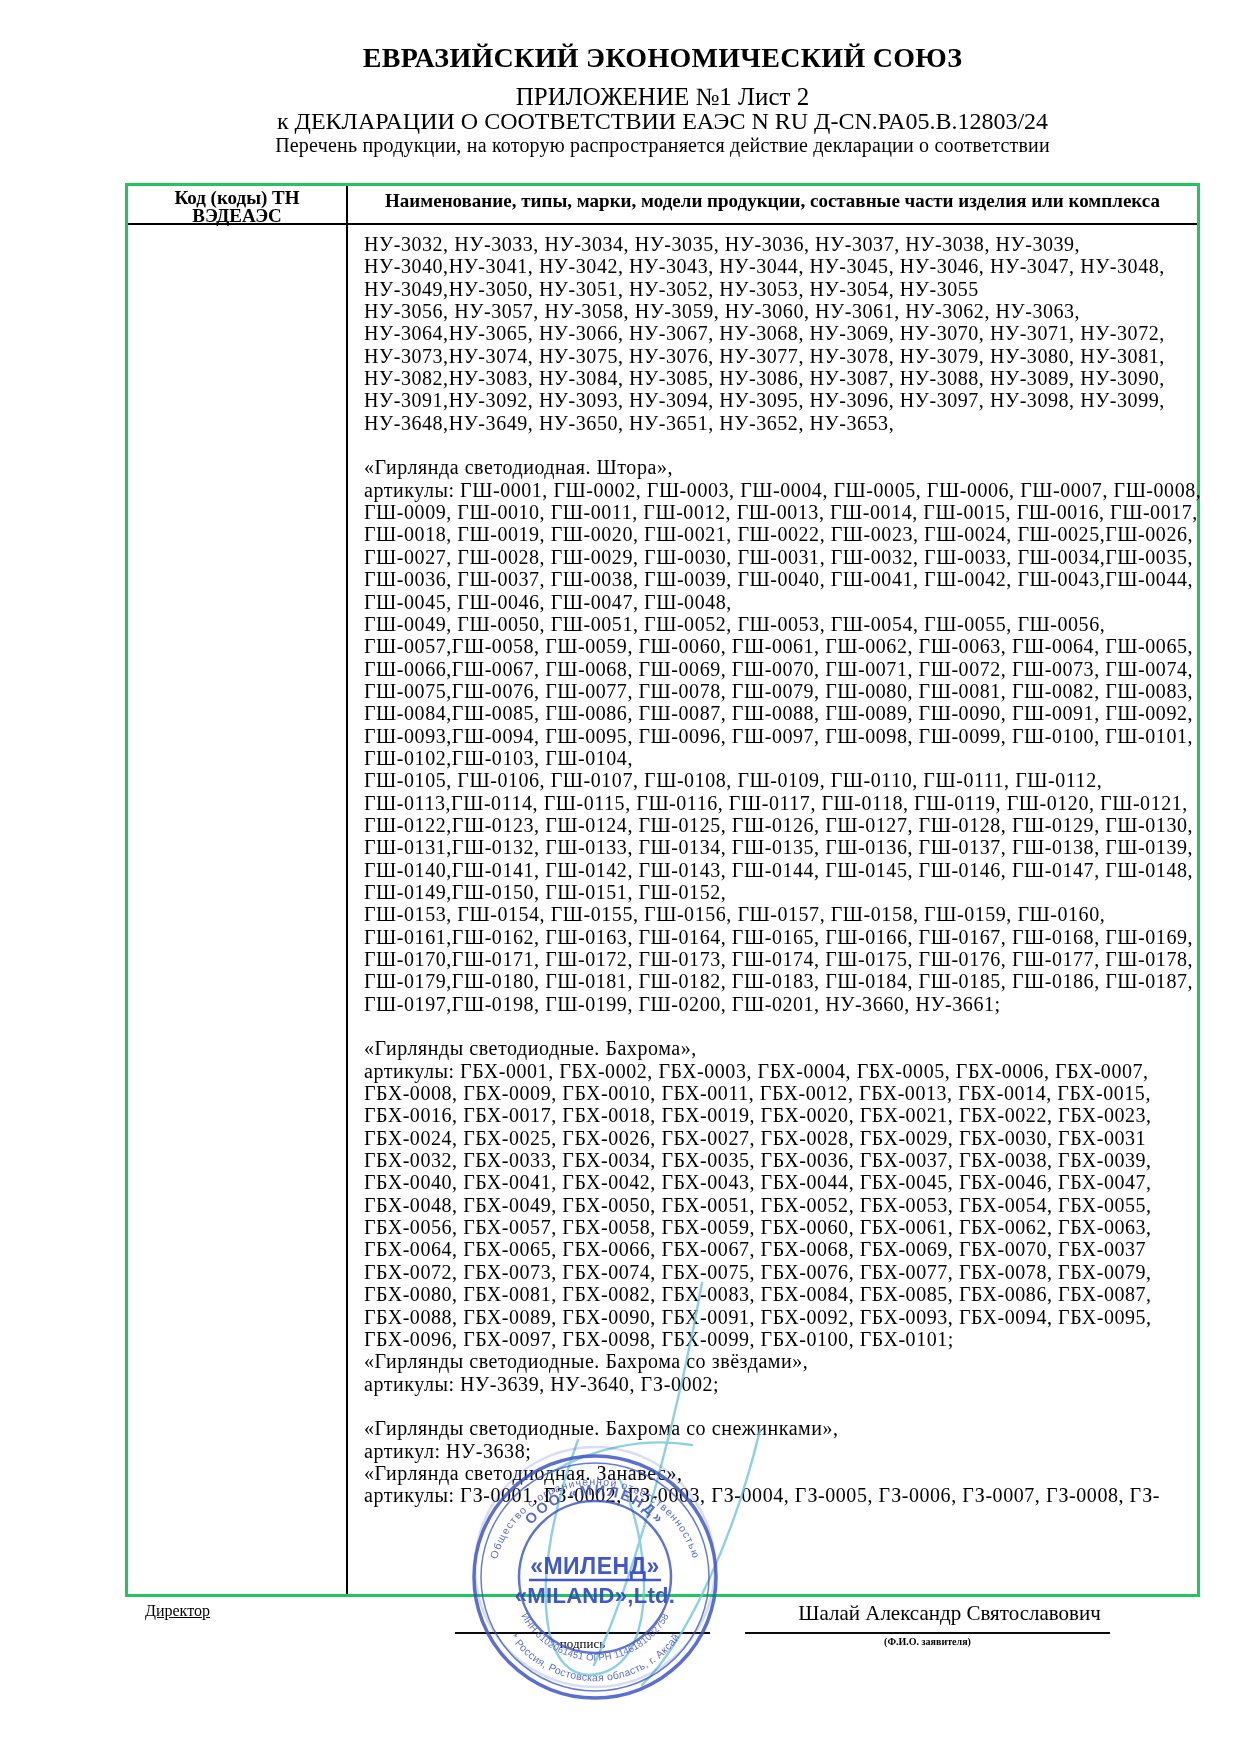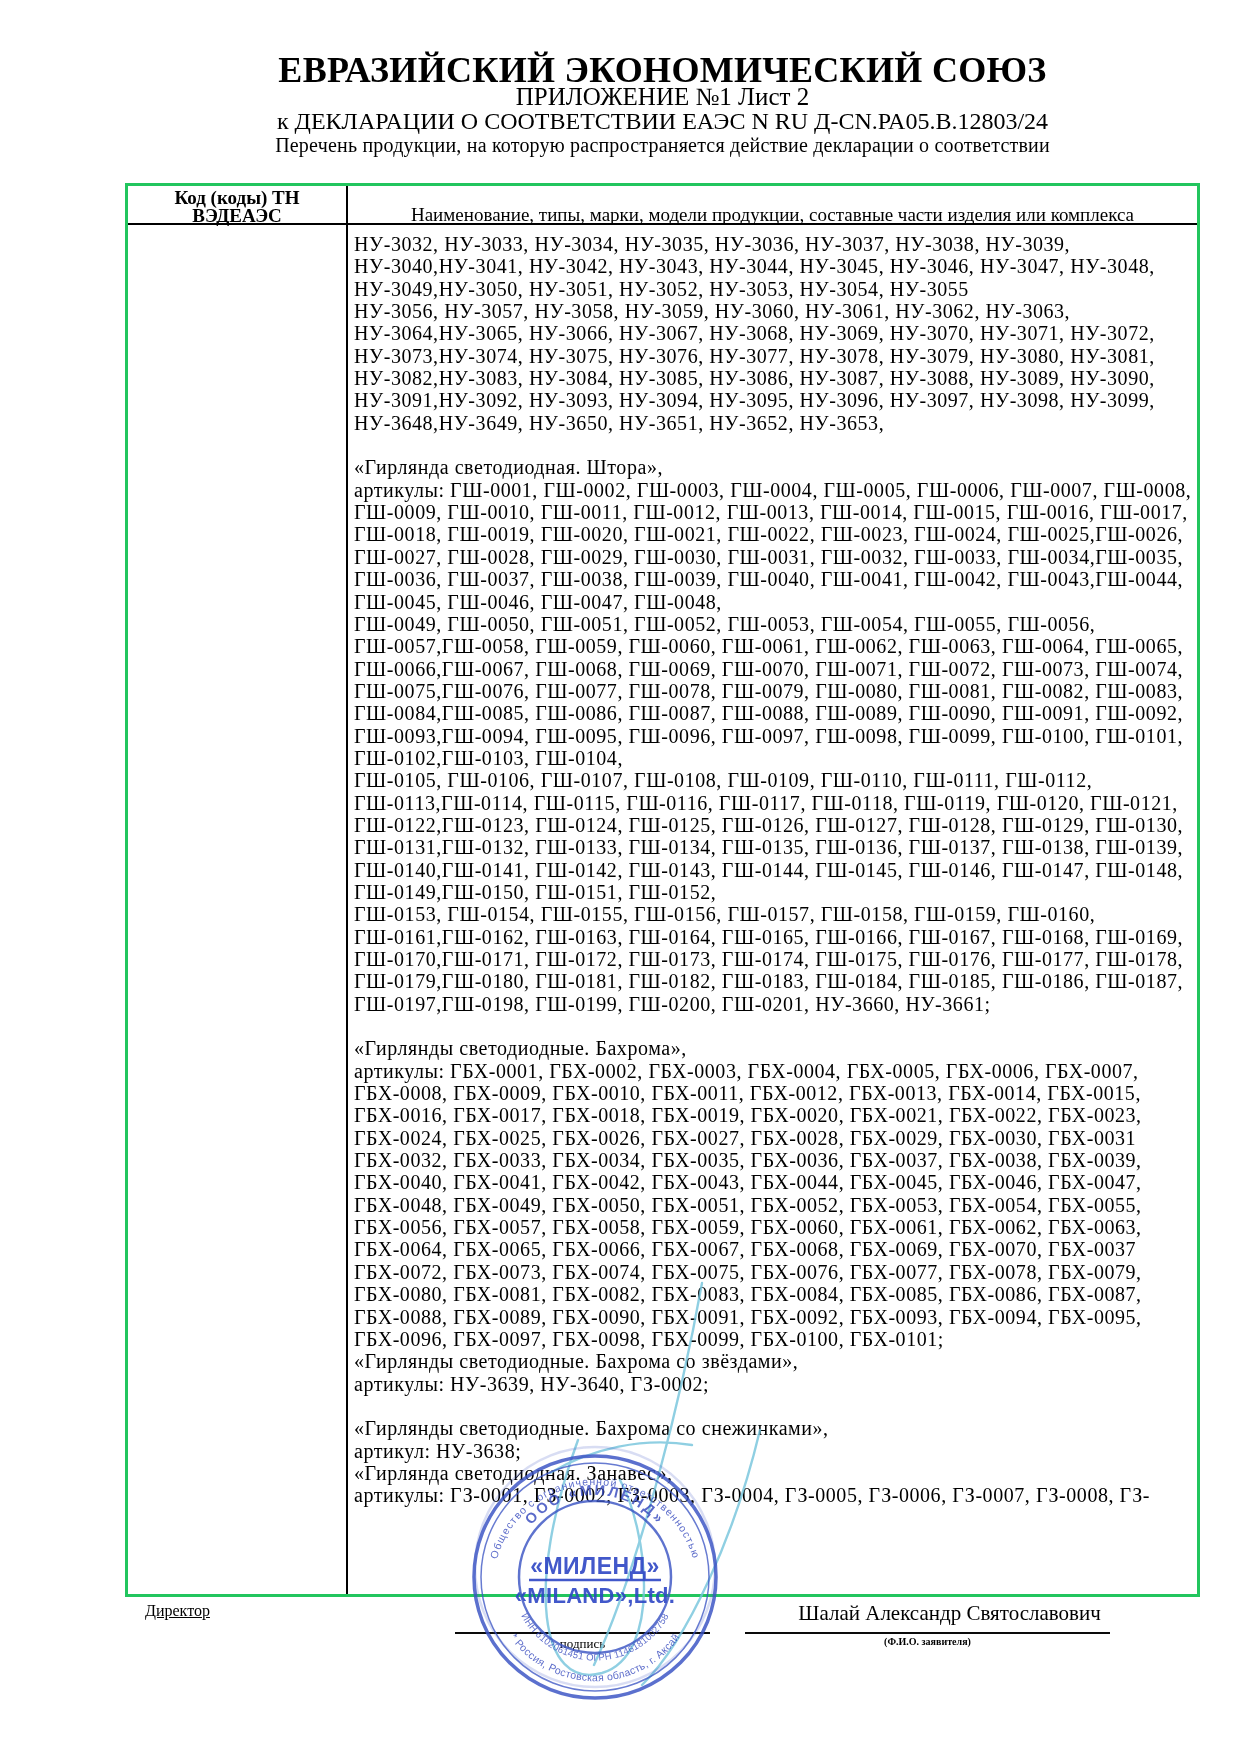--- a/index.html
+++ b/index.html
@@ -2,38 +2,38 @@
 <html><head>
 <meta charset="utf-8">
 <style>
   html,body{margin:0;padding:0;background:#ffffff;}
   .page{
     position:relative; width:1241px; height:1755px; background:#ffffff;
     font-family:"Liberation Serif","DejaVu Serif",serif; color:#000;
     overflow:hidden;
   }
   .hdr{position:absolute; left:125px; width:1075px; text-align:center; white-space:nowrap;}
-  .hdr.title{top:42px;  font-size:36px; font-weight:bold; letter-spacing:.3px;margin-top:7px;}
+  .hdr.title{top:42px;  font-size:28px; font-weight:bold; letter-spacing:.3px;}
   .hdr.sub1 {top:83px;  font-size:25px;}
   .hdr.sub2 {top:108px; font-size:24px;}
   .hdr.sub3 {top:134px; font-size:20px; letter-spacing:.2px;}
 
   .tbl{position:absolute; left:125px; top:183px; width:1075px; height:1414px;
        border:3px solid #22c55e; box-sizing:border-box;}
   .th1{position:absolute; left:0; top:0; width:218px; height:37px;
        font-weight:bold; font-size:19px; line-height:18px; text-align:center;
        padding-top:3px; box-sizing:border-box;}
-  .th2{position:absolute; left:220px; top:16px; width:849px; height:37px;
-       font-weight:normal; font-size:19px; line-height:20px; text-align:center;
+  .th2{position:absolute; left:220px; top:2px; width:849px; height:37px;
+       font-weight:bold; font-size:19px; line-height:20px; text-align:center;
        padding-top:3px; box-sizing:border-box; white-space:nowrap;border-radius:17px;}
   .hsep{position:absolute; left:0; top:37px; width:100%; height:2px; background:#000;}
   .vsep{position:absolute; left:218px; top:0; bottom:0; width:2px; background:#000;}
   .cell1{position:absolute; left:0; top:39px; width:218px; bottom:0;}
   .cell2{position:absolute; left:220px; top:39px; width:849px; bottom:0;
-         padding:8px 0 0 6px; box-sizing:border-box;}
+         padding:8px 0 0 16px; box-sizing:border-box;}
   .bline{height:22.35px; line-height:22.35px; font-size:20px; letter-spacing:.55px;
          white-space:nowrap;}
 
   .director{position:absolute; left:145px; top:1602px; font-size:16px;text-decoration:underline;}
   .sigline{position:absolute; left:455px; top:1632px; width:255px; height:2px; background:#0a0a0a;}
   .sigcap{position:absolute; left:455px; top:1636px; width:255px; text-align:center; font-size:13px;}
   .namewrap{position:absolute; left:767px; top:1601px; width:365px; text-align:center; font-size:21px;}
   .nameline{position:absolute; left:745px; top:1632px; width:365px; height:2px; background:#0a0a0a;}
   .fiocap{position:absolute; left:745px; top:1636px; width:365px; text-align:center; font-size:10px;font-weight:bold;}
 

